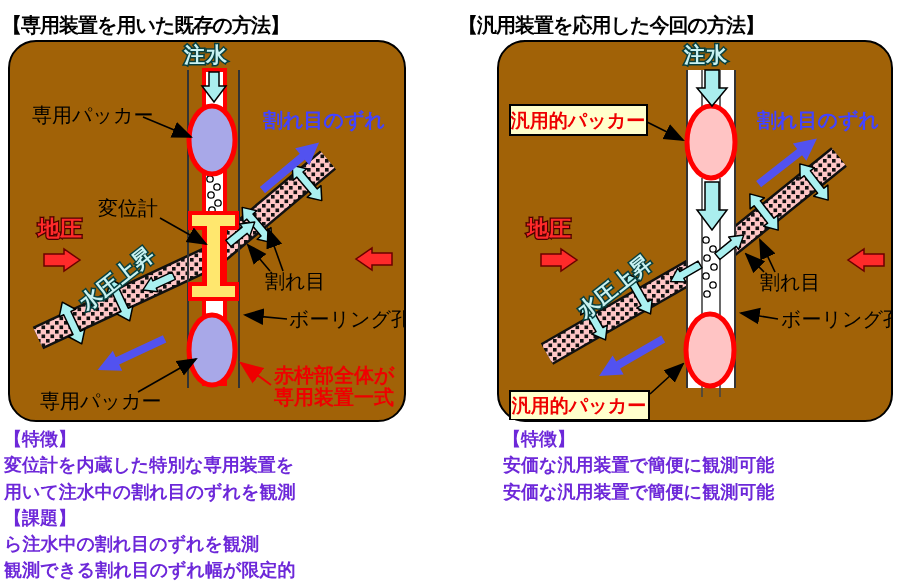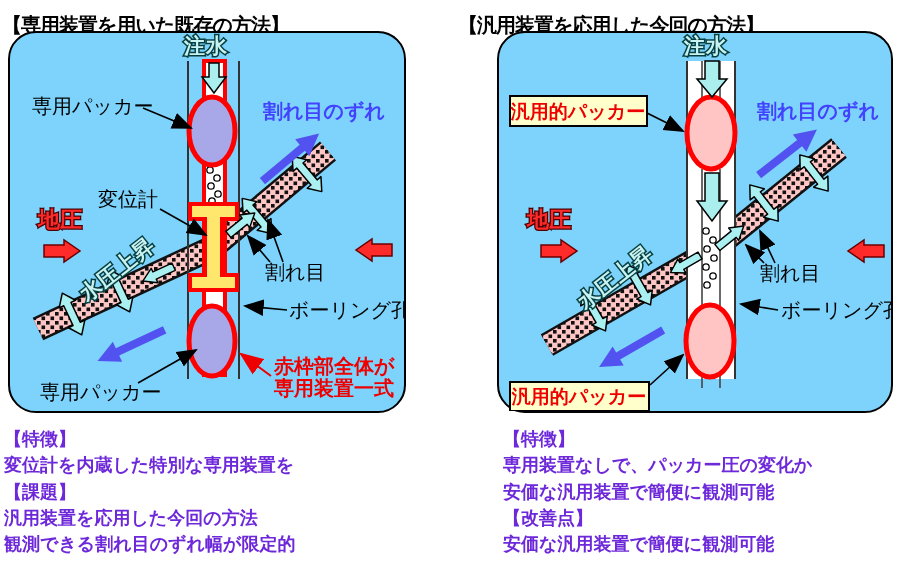--- a/index.html
+++ b/index.html
@@ -1,21 +1,21 @@
 <!DOCTYPE html>
 <html><head>
 <meta charset="utf-8">
 <style>
   html,body{margin:0;padding:0;}
   body{width:900px;height:586px;position:relative;background:#fff;overflow:hidden;
        font-family:"Liberation Sans","DejaVu Sans",sans-serif;}
   .title{position:absolute;top:12px;font-size:20px;font-weight:bold;color:#000;white-space:nowrap;letter-spacing:-1px;}
   #title-left{left:2px;}
   #title-right{left:458px;text-align:center;}
-  .panel{position:absolute;top:31px;height:378px;border:2.5px solid #000;border-radius:28px;background:#7dd3fc;}
+  .panel{position:absolute;top:40px;height:378px;border:2.5px solid #000;border-radius:28px;background:#a16207;}
   #panel-left{left:8px;width:394px;}
   #panel-right{left:497px;width:392px;}
   .panel svg{position:absolute;left:0;top:0;}
   .notes{position:absolute;font-size:18px;font-weight:bold;color:#6d28d9;line-height:26.3px;white-space:nowrap;}
   #notes-left{left:4px;top:426px;}
   #notes-right{left:503px;top:426px;}
   
   text{font-family:"Liberation Sans","DejaVu Sans",sans-serif;}
   .lbl{font-size:20px;fill:#000;}
   .lbl-blue{font-size:20px;fill:#4343ff;font-weight:bold;}
@@ -207,23 +207,22 @@
   <line class="leader" x1="279" y1="277" x2="242" y2="271" marker-end="url(#Rah)"></line>
   <rect x="11" y="349" width="139" height="29" stroke="#000" stroke-width="2" fill="#ffffcc"></rect>
   <text x="80" y="370" text-anchor="middle" class="lbl-boxred">汎用的パッカー</text>
   <line class="leader" x1="151" y1="352" x2="184" y2="322" marker-end="url(#Rah)"></line>
 </svg>
 </div>
 
 <div class="notes" id="notes-left">
   <div>【特徴】</div>
   <div>変位計を内蔵した特別な専用装置を</div>
+  <div>用いて注水中の割れ目のずれを観測</div>
   <div>【課題】</div>
-  <div>汎用装置を応用した今回の方法</div>
+  <div>ら注水中の割れ目のずれを観測</div>
   <div>観測できる割れ目のずれ幅が限定的</div>
 </div>
 <div class="notes" id="notes-right">
   <div>【特徴】</div>
-  <div>専用装置なしで、パッカー圧の変化か</div>
   <div>安価な汎用装置で簡便に観測可能</div>
-  <div>【改善点】</div>
   <div>安価な汎用装置で簡便に観測可能</div>
 </div>
 
 </body></html>

